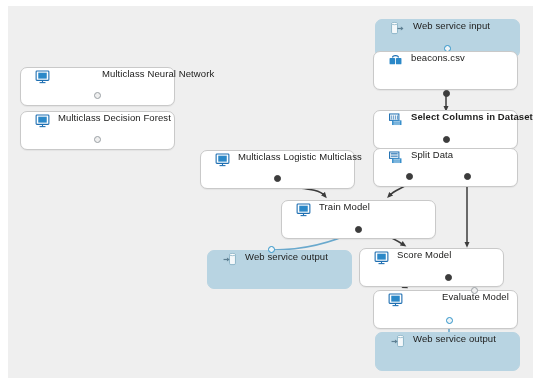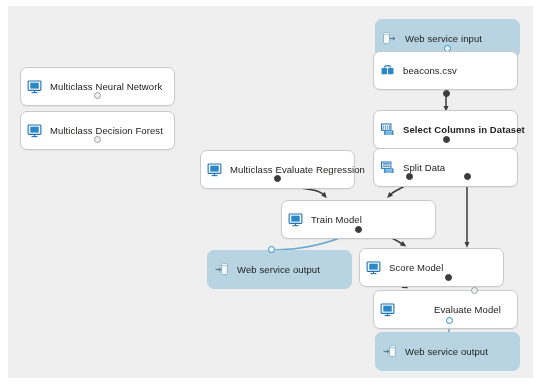--- a/index.html
+++ b/index.html
@@ -33,26 +33,26 @@
     left: 0;
     top: 0;
     width: 550px;
     height: 385px;
     pointer-events: none;
   }
   .node {
     position: absolute;
     box-sizing: border-box;
     display: flex;
-    align-items: center;
+    align-items: flex-start;
     border-radius: 7px;
     background: #ffffff;
     border: 1px solid #c9c9c9;
     height: 39px;
-    padding-left: 5px;
+    padding-left: 13px;
     box-shadow: 0 1px 1px rgba(0,0,0,0.05);
   }
   .node.ws {
     background: #b8d4e2;
     border: 1px solid #b8d4e2;
     box-shadow: none;
   }
   .node .label {
     font-size: 9.5px;
     color: #20201f;
@@ -114,21 +114,21 @@
 
     <path d="M358,229 C380,232 390,236 404,245" stroke="#3c3c3c" stroke-width="1.5" fill="none" marker-end="url(#arrow-dark)"></path>
 
     <path d="M358,230 C330,244 300,250 272,250" stroke="#6aa9cd" stroke-width="1.4" fill="none"></path>
 
     <path d="M448,277 C448,284 420,281 404,287" stroke="#3c3c3c" stroke-width="1.5" fill="none" marker-end="url(#arrow-dark)"></path>
 
     <path d="M449,321 L449,332" stroke="#6aa9cd" stroke-width="1.6" fill="none"></path>
   </svg>
 
-  <div class="node" style="left:20px; top:67px; width:155px;">
+  <div class="node" style="left:20px; top:67px; width:155px;gap:44px;">
     <svg class="icon" viewBox="0 0 20 20">
       <rect x="2.5" y="3.5" width="15" height="11" rx="1" fill="#ffffff" stroke="#1f6fb2" stroke-width="1.3"></rect>
       <rect x="5" y="5.5" width="10" height="7" fill="#2b88c8"></rect>
       <path d="M10 14.5 L10 17" stroke="#1f6fb2" stroke-width="1.3"></path>
       <path d="M6.5 17.2 L13.5 17.2" stroke="#1f6fb2" stroke-width="1.3"></path>
     </svg>
     <span class="label">Multiclass Neural Network</span>
   </div>
   <div class="port open" style="left:94px; top:92px;"></div>
 
@@ -143,21 +143,21 @@
   </div>
   <div class="port open" style="left:94px; top:136px;"></div>
 
   <div class="node" style="left:200px; top:150px; width:155px;">
     <svg class="icon" viewBox="0 0 20 20">
       <rect x="2.5" y="3.5" width="15" height="11" rx="1" fill="#ffffff" stroke="#1f6fb2" stroke-width="1.3"></rect>
       <rect x="5" y="5.5" width="10" height="7" fill="#2b88c8"></rect>
       <path d="M10 14.5 L10 17" stroke="#1f6fb2" stroke-width="1.3"></path>
       <path d="M6.5 17.2 L13.5 17.2" stroke="#1f6fb2" stroke-width="1.3"></path>
     </svg>
-    <span class="label">Multiclass Evaluate Regression</span>
+    <span class="label">Multiclass Logistic Multiclass</span>
   </div>
   <div class="port filled" style="left:274px; top:175px;"></div>
 
   <div class="node" style="left:281px; top:200px; width:155px;">
     <svg class="icon" viewBox="0 0 20 20">
       <rect x="2.5" y="3.5" width="15" height="11" rx="1" fill="#ffffff" stroke="#1f6fb2" stroke-width="1.3"></rect>
       <rect x="5" y="5.5" width="10" height="7" fill="#2b88c8"></rect>
       <path d="M10 14.5 L10 17" stroke="#1f6fb2" stroke-width="1.3"></path>
       <path d="M6.5 17.2 L13.5 17.2" stroke="#1f6fb2" stroke-width="1.3"></path>
     </svg>

